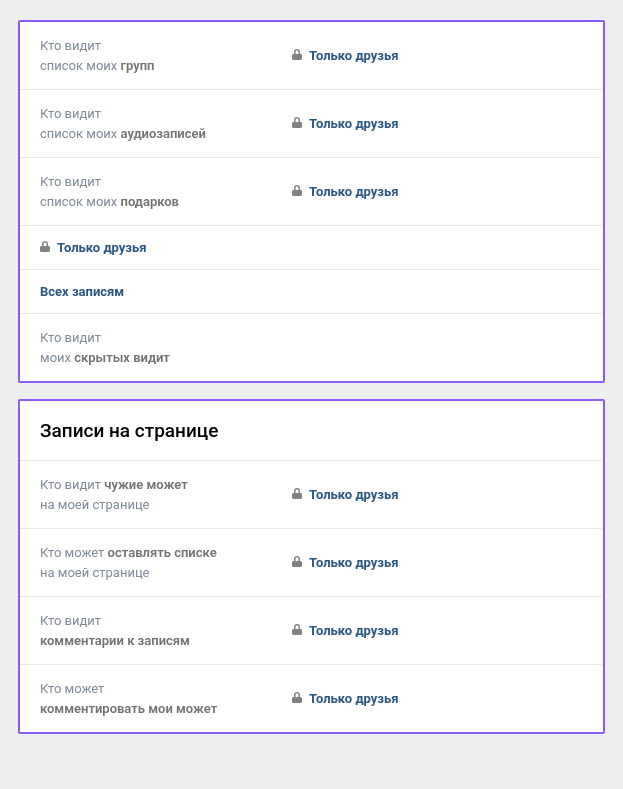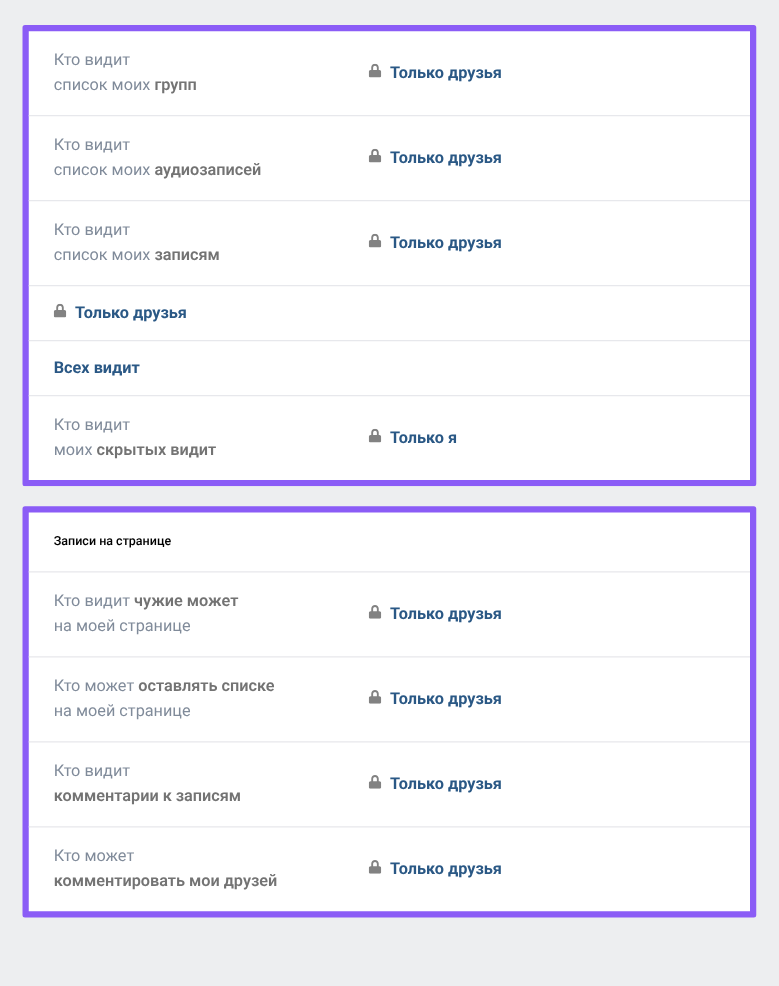--- a/index.html
+++ b/index.html
@@ -13,21 +13,21 @@
       font-size: 13px;
       color: #626d7a;
       width: 623px;
     }
     .container {
       background-color: #edeef0;
       padding: 20px 18px;
     }
     .panel {
       background-color: #ffffff;
-      border: 5px solid #8b5cf6;
+      border: 2px solid #8b5cf6;
       border-radius: 2px;
     }
     .setting-row {
       display: flex;
       align-items: center;
       padding: 14px 20px;
       border-bottom: 1px solid #e7e8ec;
     }
     .setting-row:last-child {
       border-bottom: none;
@@ -54,21 +54,21 @@
     .setting-value.all {
       color: #2a5885;
     }
     .lock-icon {
       display: inline-block;
       margin-right: 7px;
       flex-shrink: 0;
     }
     .section-header {
       padding: 18px 20px;
-      font-size: 10px;
+      font-size: 19px;
       font-weight: 500;
       color: #000000;
       border-bottom: 1px solid #e7e8ec;
     }
     .section-gap {
       height: 16px;
       background: #edeef0;
     }
     .value-text {
       font-weight: 700;
@@ -106,21 +106,21 @@
               <path fill="#828282" d="M5 0C3.3 0 2 1.3 2 3v2H1.5C.7 5 0 5.7 0 6.5v3C0 10.3.7 11 1.5 11h7c.8 0 1.5-.7 1.5-1.5v-3C10 5.7 9.3 5 8.5 5H8V3c0-1.7-1.3-3-3-3zm0 1.5c.8 0 1.5.7 1.5 1.5v2h-3V3c0-.8.7-1.5 1.5-1.5z"></path>
             </svg>
         </span>
         <span class="value-text">Только друзья</span>
       </div>
     </div>
 
     <div class="setting-row">
       <div class="setting-label">
         <span>Кто видит</span><br>
-        <span>список моих </span><strong>записям</strong>
+        <span>список моих </span><strong>подарков</strong>
       </div>
       <div class="setting-value locked">
         <span class="lock-icon">
           <svg width="10" height="11" viewBox="0 0 10 11">
               <path fill="#828282" d="M5 0C3.3 0 2 1.3 2 3v2H1.5C.7 5 0 5.7 0 6.5v3C0 10.3.7 11 1.5 11h7c.8 0 1.5-.7 1.5-1.5v-3C10 5.7 9.3 5 8.5 5H8V3c0-1.7-1.3-3-3-3zm0 1.5c.8 0 1.5.7 1.5 1.5v2h-3V3c0-.8.7-1.5 1.5-1.5z"></path>
             </svg>
         </span>
         <span class="value-text">Только друзья</span>
       </div>
     </div>
@@ -131,36 +131,28 @@
           <svg width="10" height="11" viewBox="0 0 10 11">
               <path fill="#828282" d="M5 0C3.3 0 2 1.3 2 3v2H1.5C.7 5 0 5.7 0 6.5v3C0 10.3.7 11 1.5 11h7c.8 0 1.5-.7 1.5-1.5v-3C10 5.7 9.3 5 8.5 5H8V3c0-1.7-1.3-3-3-3zm0 1.5c.8 0 1.5.7 1.5 1.5v2h-3V3c0-.8.7-1.5 1.5-1.5z"></path>
             </svg>
         </span>
         <span class="value-text">Только друзья</span>
       </div>
     </div>
 
     <div class="setting-row">
       <div class="setting-value all">
-        <span class="value-text">Всех видит</span>
+        <span class="value-text">Всех записям</span>
       </div>
     </div>
 
     <div class="setting-row">
       <div class="setting-label">
         <span>Кто видит</span><br>
         <span>моих </span><strong>скрытых видит</strong>
-      </div>
-      <div class="setting-value locked">
-        <span class="lock-icon">
-          <svg width="10" height="11" viewBox="0 0 10 11">
-              <path fill="#828282" d="M5 0C3.3 0 2 1.3 2 3v2H1.5C.7 5 0 5.7 0 6.5v3C0 10.3.7 11 1.5 11h7c.8 0 1.5-.7 1.5-1.5v-3C10 5.7 9.3 5 8.5 5H8V3c0-1.7-1.3-3-3-3zm0 1.5c.8 0 1.5.7 1.5 1.5v2h-3V3c0-.8.7-1.5 1.5-1.5z"></path>
-            </svg>
-        </span>
-        <span class="value-text">Только я</span>
       </div>
     </div>
 
   </div>
 
   <div class="section-gap"></div>
 
   <div class="panel">
     <div class="section-header">Записи на странице</div>
 
@@ -205,21 +197,21 @@
               <path fill="#828282" d="M5 0C3.3 0 2 1.3 2 3v2H1.5C.7 5 0 5.7 0 6.5v3C0 10.3.7 11 1.5 11h7c.8 0 1.5-.7 1.5-1.5v-3C10 5.7 9.3 5 8.5 5H8V3c0-1.7-1.3-3-3-3zm0 1.5c.8 0 1.5.7 1.5 1.5v2h-3V3c0-.8.7-1.5 1.5-1.5z"></path>
             </svg>
         </span>
         <span class="value-text">Только друзья</span>
       </div>
     </div>
 
     <div class="setting-row">
       <div class="setting-label">
         <span>Кто может</span><br>
-        <strong>комментировать мои друзей</strong>
+        <strong>комментировать мои может</strong>
       </div>
       <div class="setting-value locked">
         <span class="lock-icon">
           <svg width="10" height="11" viewBox="0 0 10 11">
               <path fill="#828282" d="M5 0C3.3 0 2 1.3 2 3v2H1.5C.7 5 0 5.7 0 6.5v3C0 10.3.7 11 1.5 11h7c.8 0 1.5-.7 1.5-1.5v-3C10 5.7 9.3 5 8.5 5H8V3c0-1.7-1.3-3-3-3zm0 1.5c.8 0 1.5.7 1.5 1.5v2h-3V3c0-.8.7-1.5 1.5-1.5z"></path>
             </svg>
         </span>
         <span class="value-text">Только друзья</span>
       </div>
     </div>

